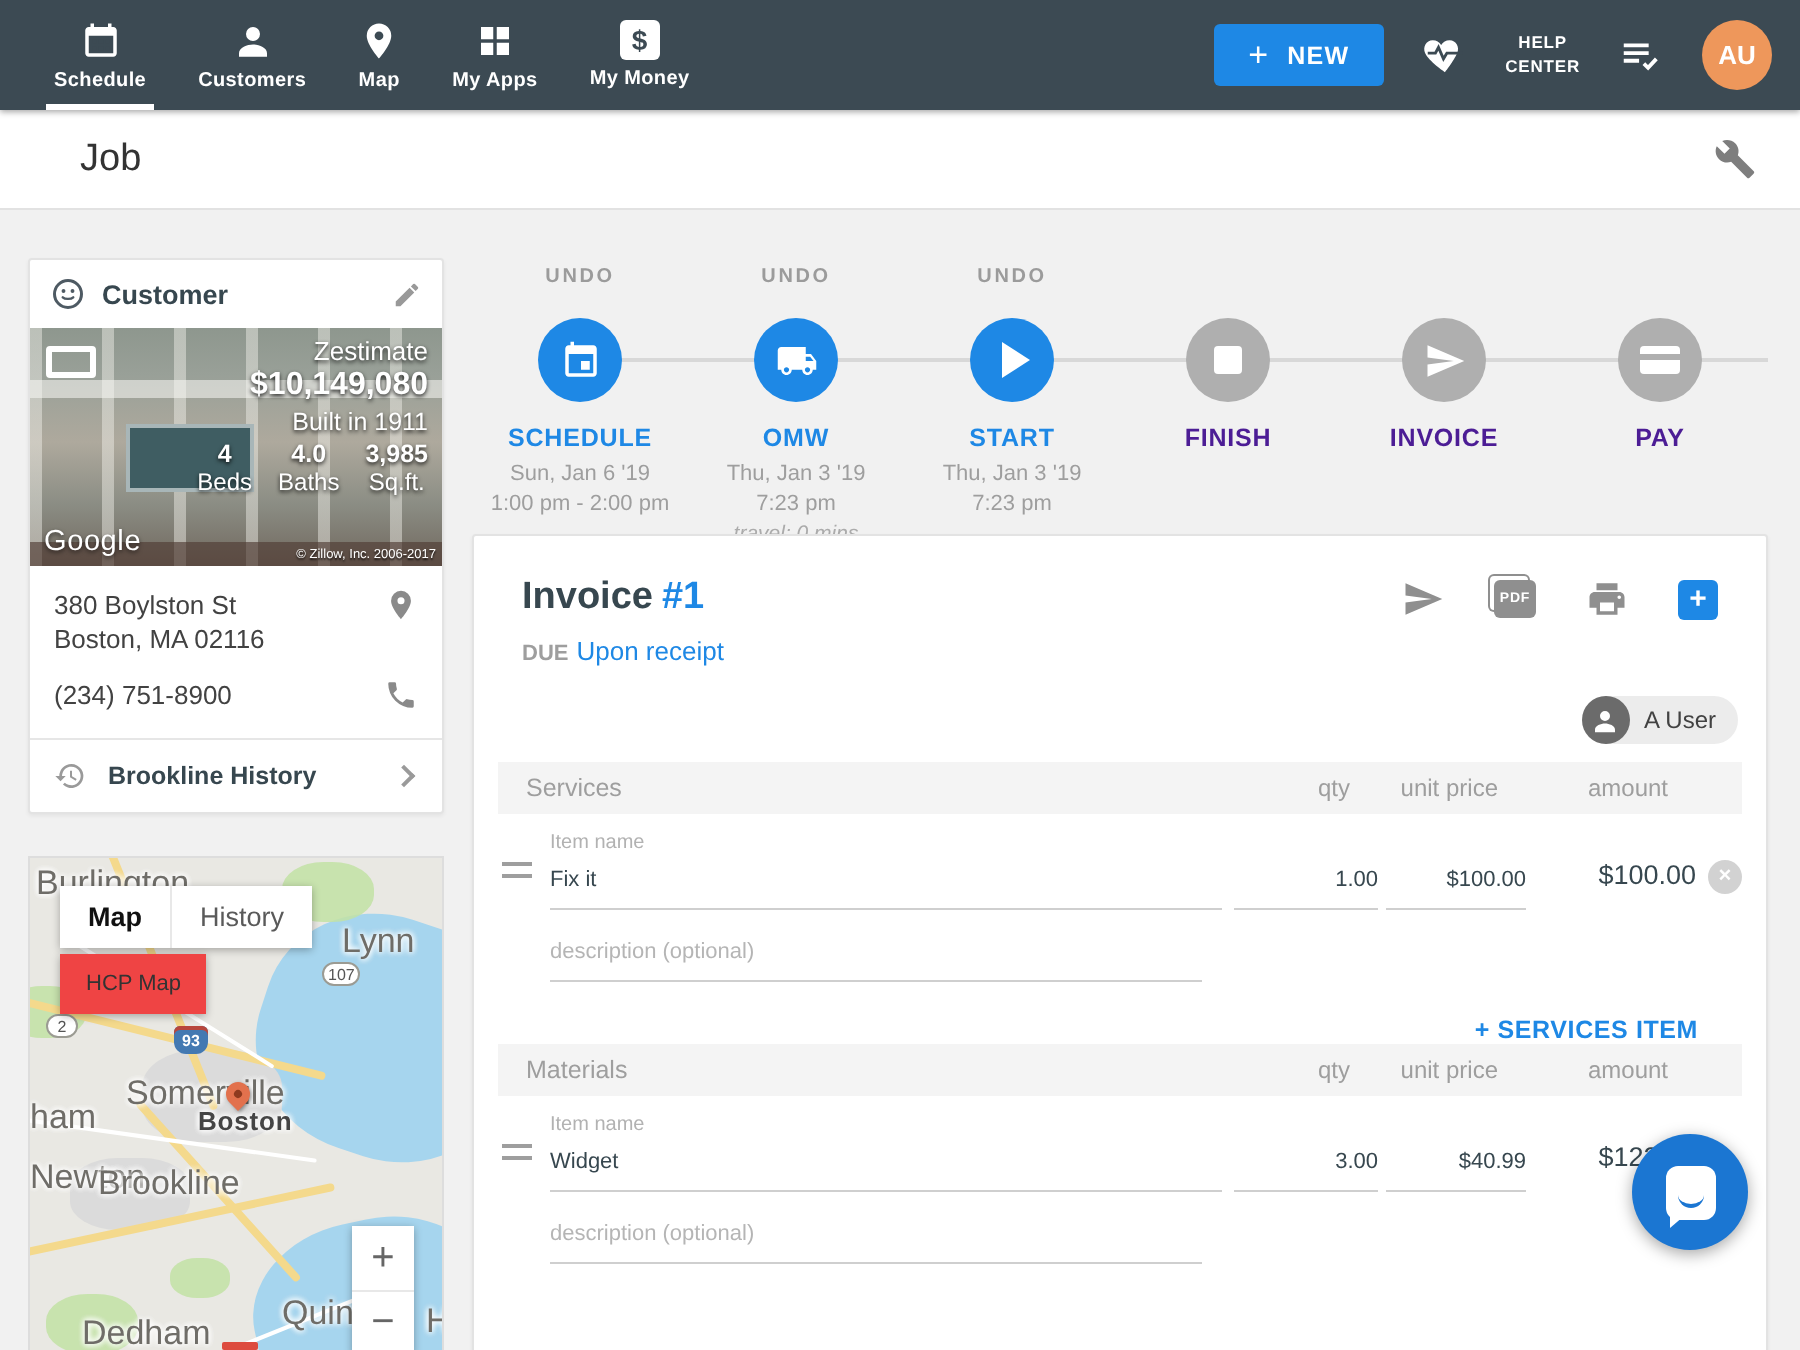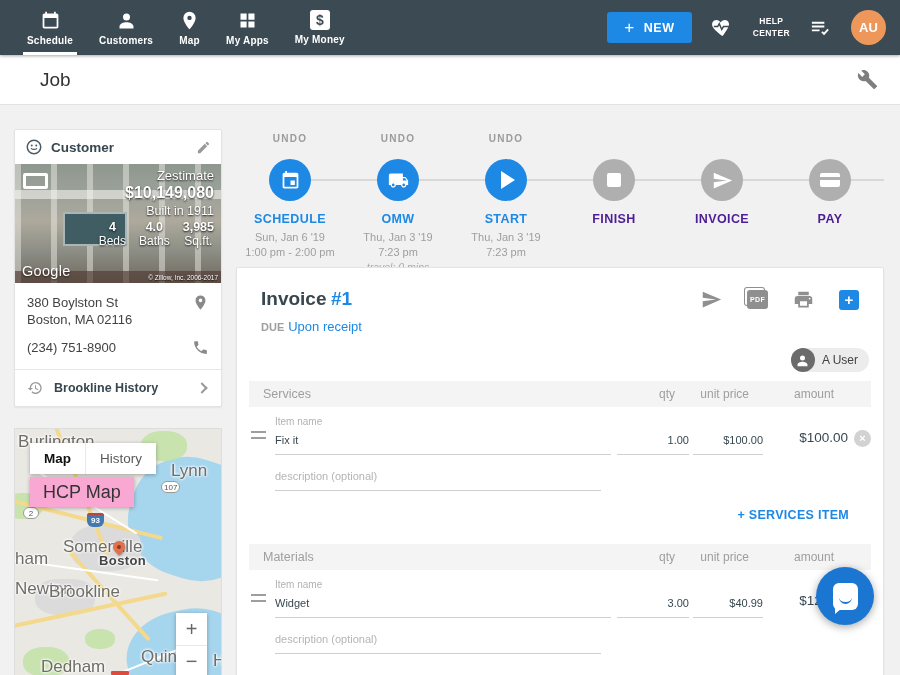--- a/index.html
+++ b/index.html
@@ -80,21 +80,21 @@
   .map-label{position:absolute;font-size:17px;color:#6F6D68;text-shadow:0 0 3px #fff,0 0 3px #fff,0 0 3px #fff;white-space:nowrap}
   .map-label.big{font-size:13px;font-weight:700;color:#454545;letter-spacing:.4px}
   .badge-i{position:absolute;width:17px;height:14px;background:#4379B2;border-radius:3px 3px 6px 6px;color:#fff;font-size:8px;font-weight:700;display:flex;align-items:center;justify-content:center;box-shadow:inset 0 2px 0 #B8463C}
   .badge-r{position:absolute;min-width:16px;height:12px;background:#fff;border:1px solid #9B9B93;border-radius:6px;color:#555;font-size:8px;display:flex;align-items:center;justify-content:center;padding:0 2px}
   .map-pin{position:absolute;width:12px;height:12px;background:#E2714D;border-radius:50% 50% 50% 0;transform:rotate(-45deg);box-shadow:0 1px 2px rgba(0,0,0,.4)}
   .map-pin:after{content:"";position:absolute;left:4px;top:4px;width:4px;height:4px;border-radius:50%;background:#8E3A1F}
   .map-btns{position:absolute;left:15px;top:14px;display:flex;background:#fff;box-shadow:0 1px 4px rgba(0,0,0,.3);height:31px;z-index:5}
   .map-btn{padding:0 14px;display:flex;align-items:center;font-size:13.5px;cursor:pointer}
   .map-btn.first{font-weight:700;color:#111;border-right:1px solid #E8E8E8}
   .map-btn.second{color:#5A5A5A}
-  .hcp-btn{position:absolute;left:15px;top:48px;background:#f9a8d4;box-shadow:0 1px 4px rgba(0,0,0,.3);height:30px;padding:0 13px;font-size:18px;color:#333;display:flex;align-items:center;z-index:5;cursor:pointer}
+  .hcp-btn{position:absolute;left:15px;top:48px;background:#ef4444;box-shadow:0 1px 4px rgba(0,0,0,.3);height:30px;padding:0 13px;font-size:11px;color:#333;display:flex;align-items:center;z-index:5;cursor:pointer}
   .zoomctl{position:absolute;right:14px;top:184px;width:31px;background:#fff;box-shadow:0 1px 4px rgba(0,0,0,.3);z-index:5}
   .zbtn{height:32px;display:flex;align-items:center;justify-content:center;font-size:20px;color:#666;cursor:pointer}
   .zbtn + .zbtn{border-top:1px solid #E8E8E8}
 
   
   .timeline{position:absolute;left:236px;top:133px;width:648px;display:flex}
   .tl-line{position:absolute;top:46px;left:54px;right:0;height:2px;background:#D8D8D8}
   .step{width:108px;display:flex;flex-direction:column;align-items:center;position:relative}
   .undo{height:13px;font-size:10px;letter-spacing:1.3px;color:#9B9B9B;font-weight:600;margin-bottom:13px;cursor:pointer}
   .circ{width:42px;height:42px;border-radius:50%;display:flex;align-items:center;justify-content:center;position:relative;z-index:2;cursor:pointer}
@@ -144,21 +144,21 @@
   .numcol{width:72px;margin-left:6px}
   .numcol input{text-align:right}
   .numcol2{width:70px;margin-left:4px}
   .numcol2 input{text-align:right}
   .amt{width:85px;text-align:right;font-size:13.5px;color:#37474F;padding-bottom:10px}
   .xcol{width:23px;display:flex;justify-content:flex-end;padding-bottom:8px}
   .xbtn{width:17px;height:17px;border-radius:50%;background:#D2D2D2;color:#fff;font-size:11px;font-weight:700;display:flex;align-items:center;justify-content:center;cursor:pointer;line-height:1}
   .desc-row{margin:15px 0 0 26px;width:338px;padding-left:12px}
   .desc-row input{width:100%}
   .add-link{display:block;text-align:right;margin:17px 34px 0 0;font-size:12.5px;font-weight:700;color:#1E88E5;letter-spacing:.3px;cursor:pointer;text-decoration:none}
-  .sec.materials{margin-top:22px}
+  .sec.materials{}
 
   
   .chat-bubble{position:absolute;left:816px;top:567px;width:58px;height:58px;border-radius:50%;background:#1B76D2;z-index:60;display:flex;align-items:center;justify-content:center;box-shadow:0 2px 8px rgba(0,0,0,.35);cursor:pointer}
   .chat-ic{width:25px;height:27px;background:#fff;border-radius:6px;position:relative}
   .chat-ic:after{content:"";position:absolute;left:2px;bottom:-4px;width:0;height:0;border-top:6px solid #fff;border-right:7px solid transparent}
   .chat-smile{position:absolute;left:6px;top:14px;width:13px;height:7px;border-bottom:2.5px solid #1B76D2;border-radius:0 0 12px 12px}
 </style>
 </head>
 <body>
 

